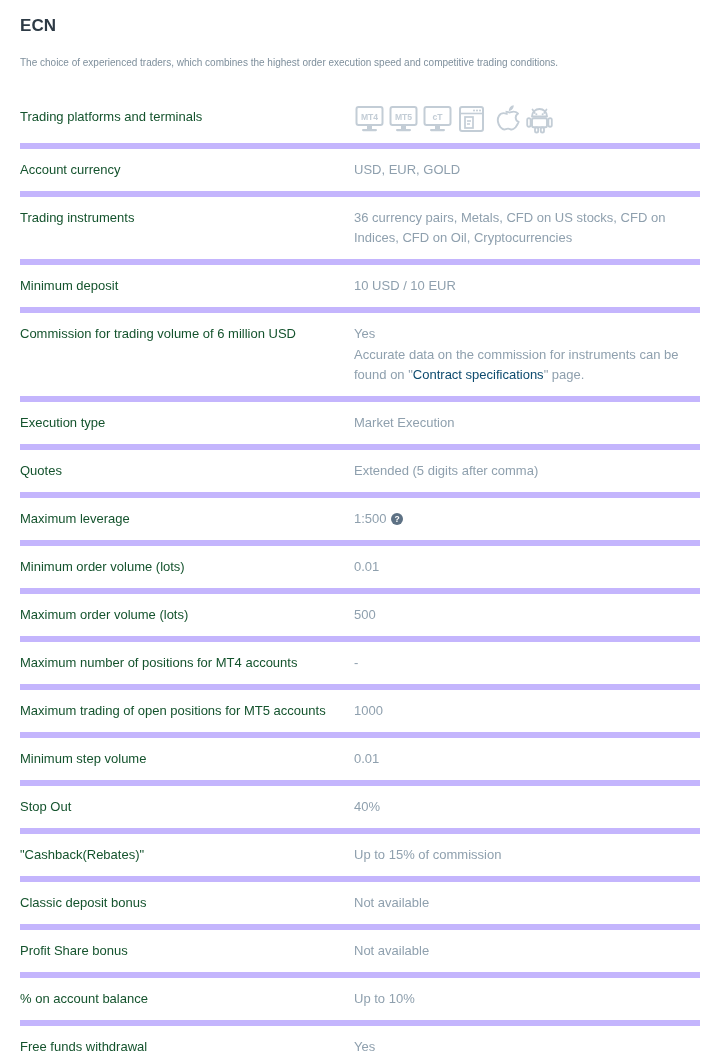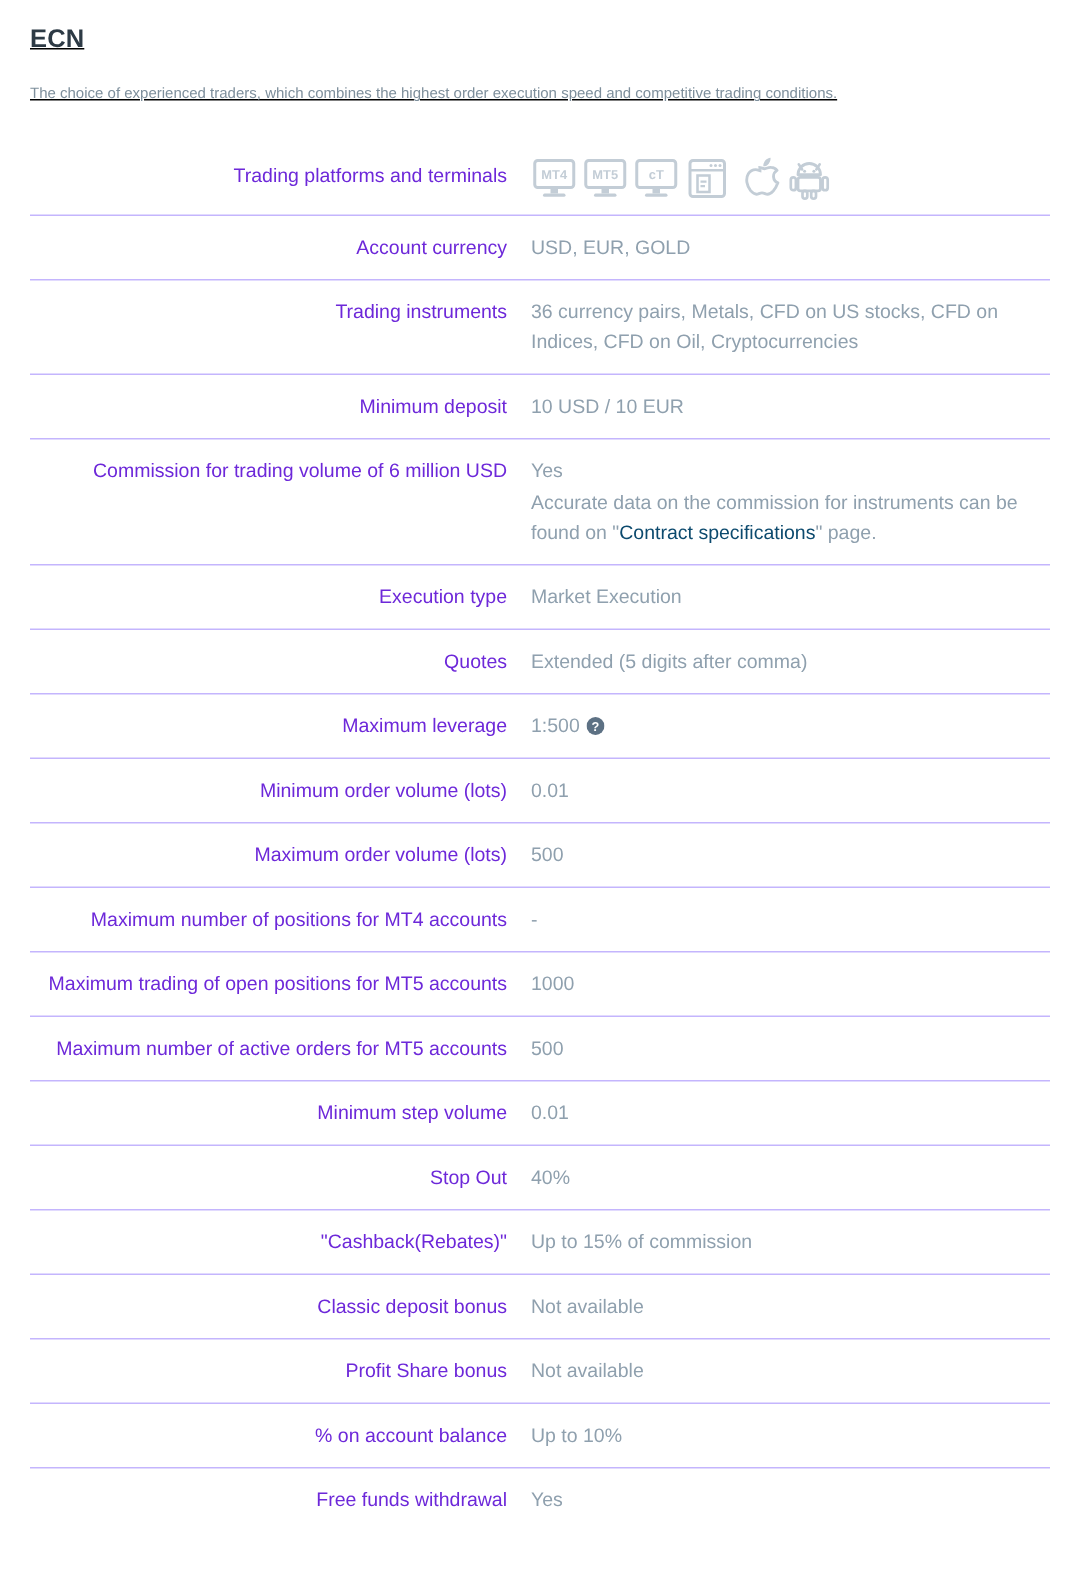--- a/index.html
+++ b/index.html
@@ -11,21 +11,21 @@
     -webkit-font-smoothing: antialiased;
   }
   #page {
     width: 720px; height: 1064px;
     position: relative;
     overflow: hidden;
     background: #ffffff;
   }
 
   
-  .header { padding: 16px 20px 0 20px; text-decoration: underline; }
+  .header { padding: 16px 20px 0 20px; }
   .title {
     font-size: 17px;
     font-weight: 700;
     color: #2d3a45;
     letter-spacing: .1px;
     margin: 0 0 16px 0;
     line-height: 1.2;
   }
   .intro {
     font-size: 10px;
@@ -35,32 +35,31 @@
     max-width: 672px;
   }
 
   
   .spec-table {
     margin: 20px 20px 0 20px;
     width: 680px;
     border-collapse: collapse;
     table-layout: fixed;
   }
-  .spec-table tr { border-top: 1px solid #c4b5fd; }
+  .spec-table tr { border-top: 6px solid #c4b5fd; }
   .spec-table tr:first-child { border-top: none; }
   .spec-table td {
     vertical-align: top;
     padding: 11px 0 11px 0;
     font-size: 13px;
     line-height: 20px;
   }
   td.label {
     width: 334px;
-    text-align: right;
-    color: #6d28d9;
+    color: #14532d;
     padding-right: 16px;
     white-space: nowrap;
   }
   td.value {
     color: #8fa0ae;
     padding-left: 0;
   }
   td.value .v-line { display: block; }
   td.value .v-line + .v-line { margin-top: 1px; }
 
@@ -231,26 +230,20 @@
             <span class="v-line">-</span>
           </td>
         </tr>
         <tr>
           <td class="label">Maximum trading of open positions for MT5 accounts</td>
           <td class="value">
             <span class="v-line">1000</span>
           </td>
         </tr>
         <tr>
-          <td class="label">Maximum number of active orders for MT5 accounts</td>
-          <td class="value">
-            <span class="v-line">500</span>
-          </td>
-        </tr>
-        <tr>
           <td class="label">Minimum step volume</td>
           <td class="value">
             <span class="v-line">0.01</span>
           </td>
         </tr>
         <tr>
           <td class="label">Stop Out</td>
           <td class="value">
             <span class="v-line">40%</span>
           </td>

